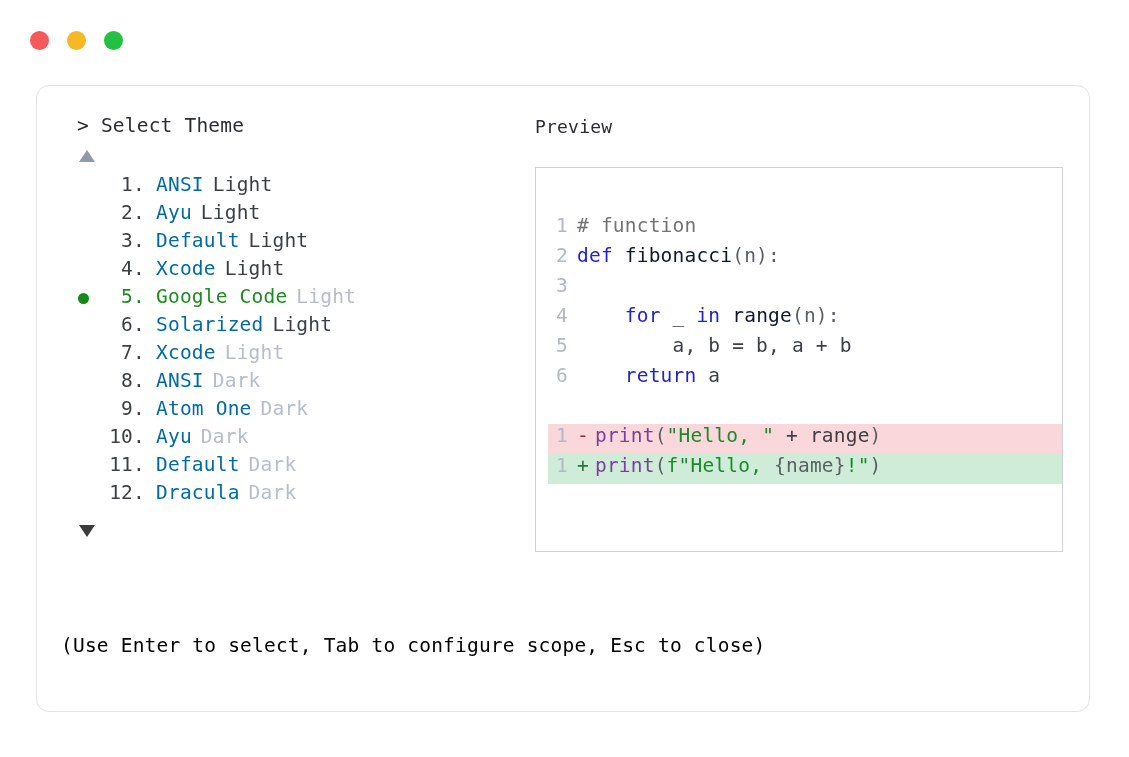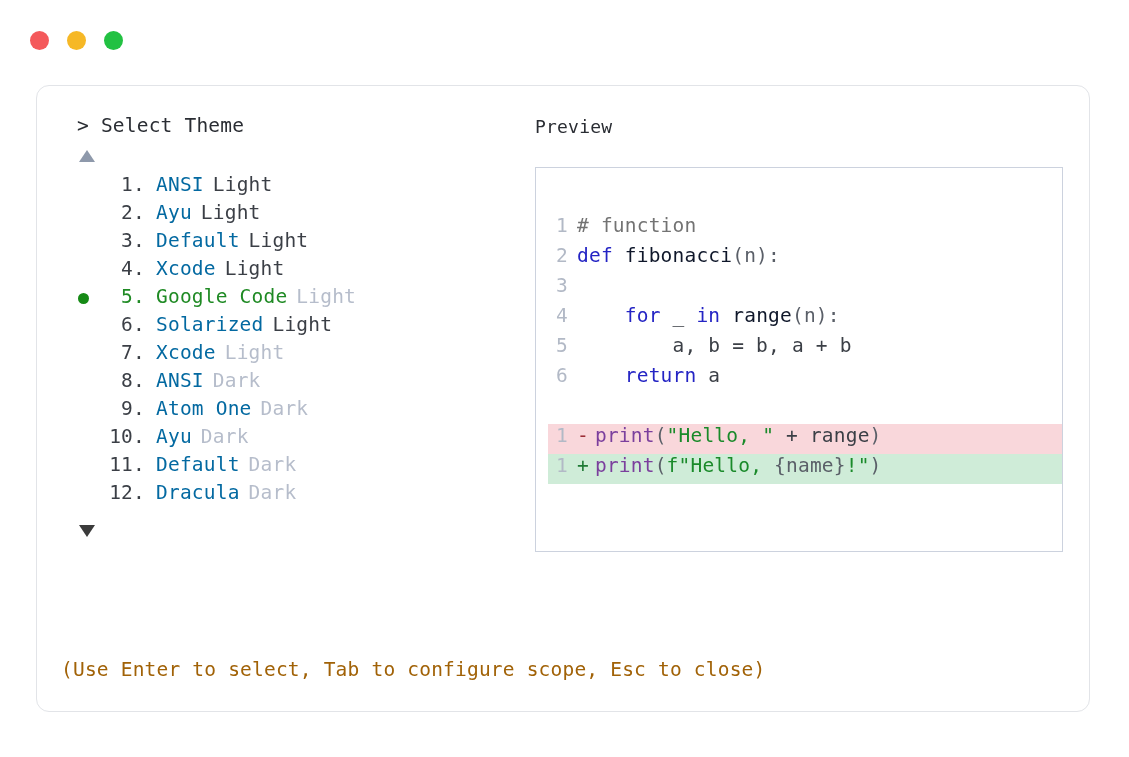--- a/index.html
+++ b/index.html
@@ -107,23 +107,23 @@
   }
   .row-index.sel { color: #1f8a24; }
   .row-name  { padding-left: 11px; color: #0369a1; }
   .row-name.sel { color: #1f8a24; }
   .row-variant { padding-left: 9px; color: #3b3f46; }
   .row-variant.muted { color: #b6bdcb; }
 
   #footer-hint {
     position: absolute;
     left: 24px;
-    top: 572px;
-    font-size: 19.5px;
-    color: #a16207;
+    top: 548px;
+    font-size: 19.5px;
+    color: #000000;
     letter-spacing: 0.2px;
     white-space: pre;
   }
 
   
   #preview-pane {
     position: absolute;
     left: 498px;
     top: 30px;
     width: 530px;

